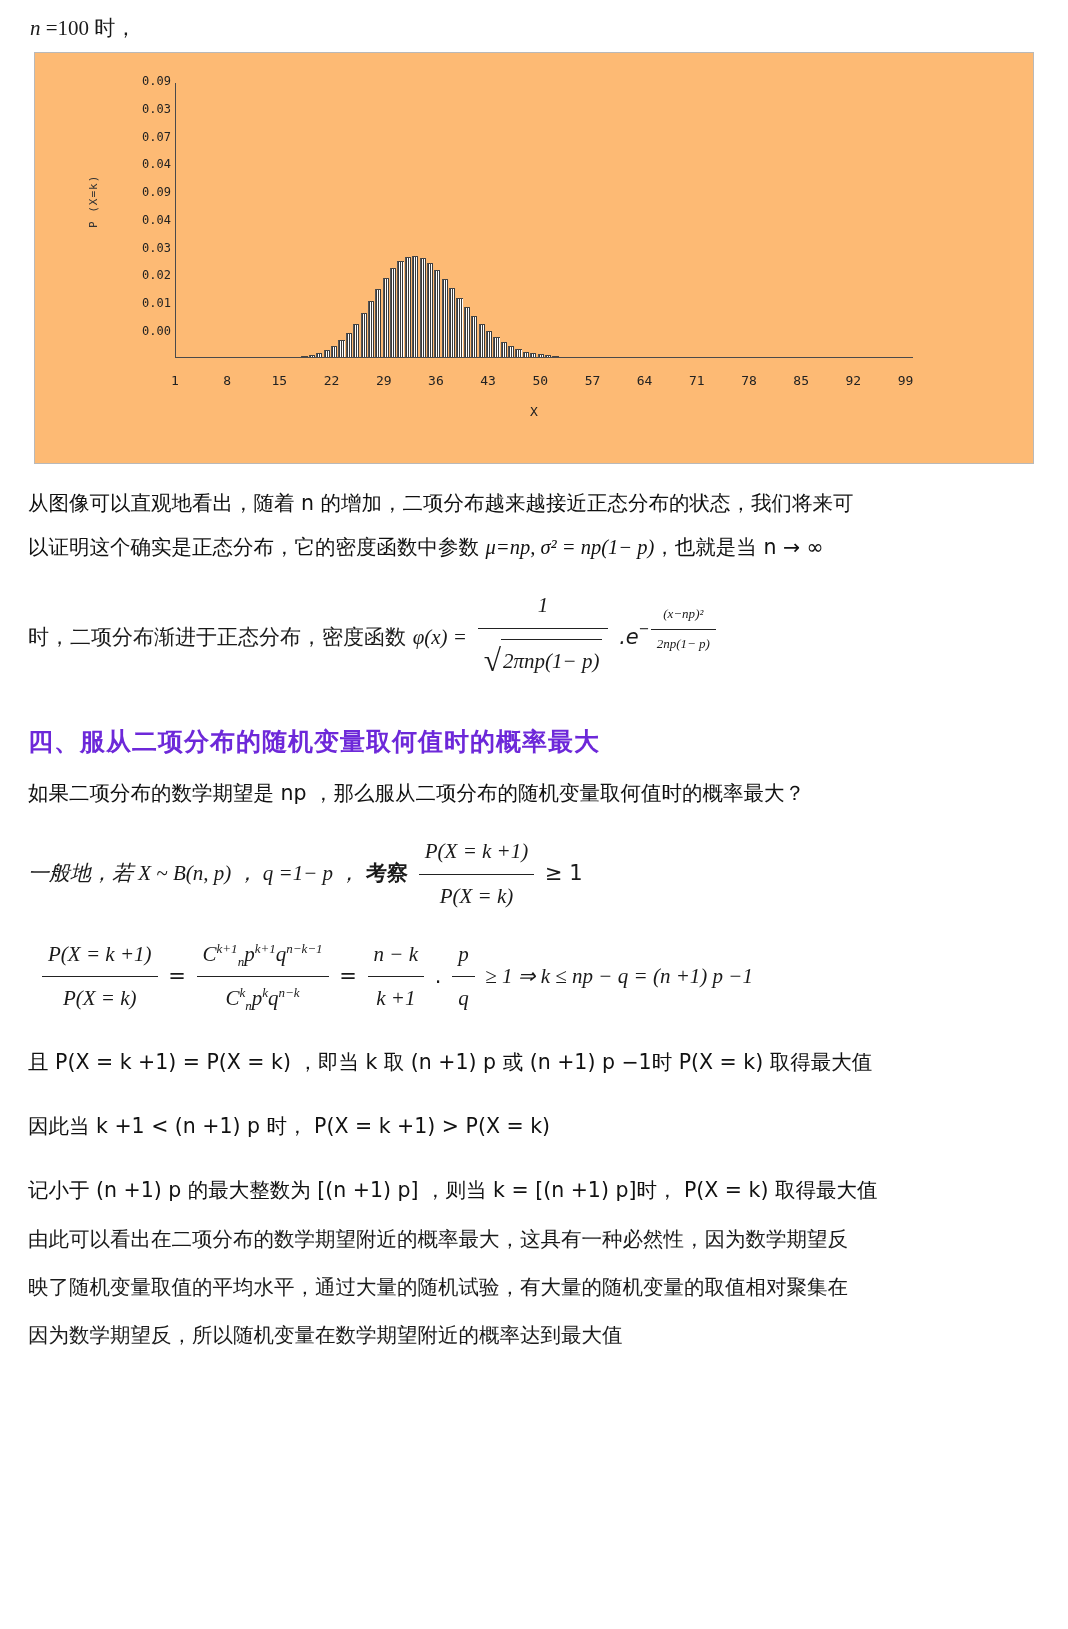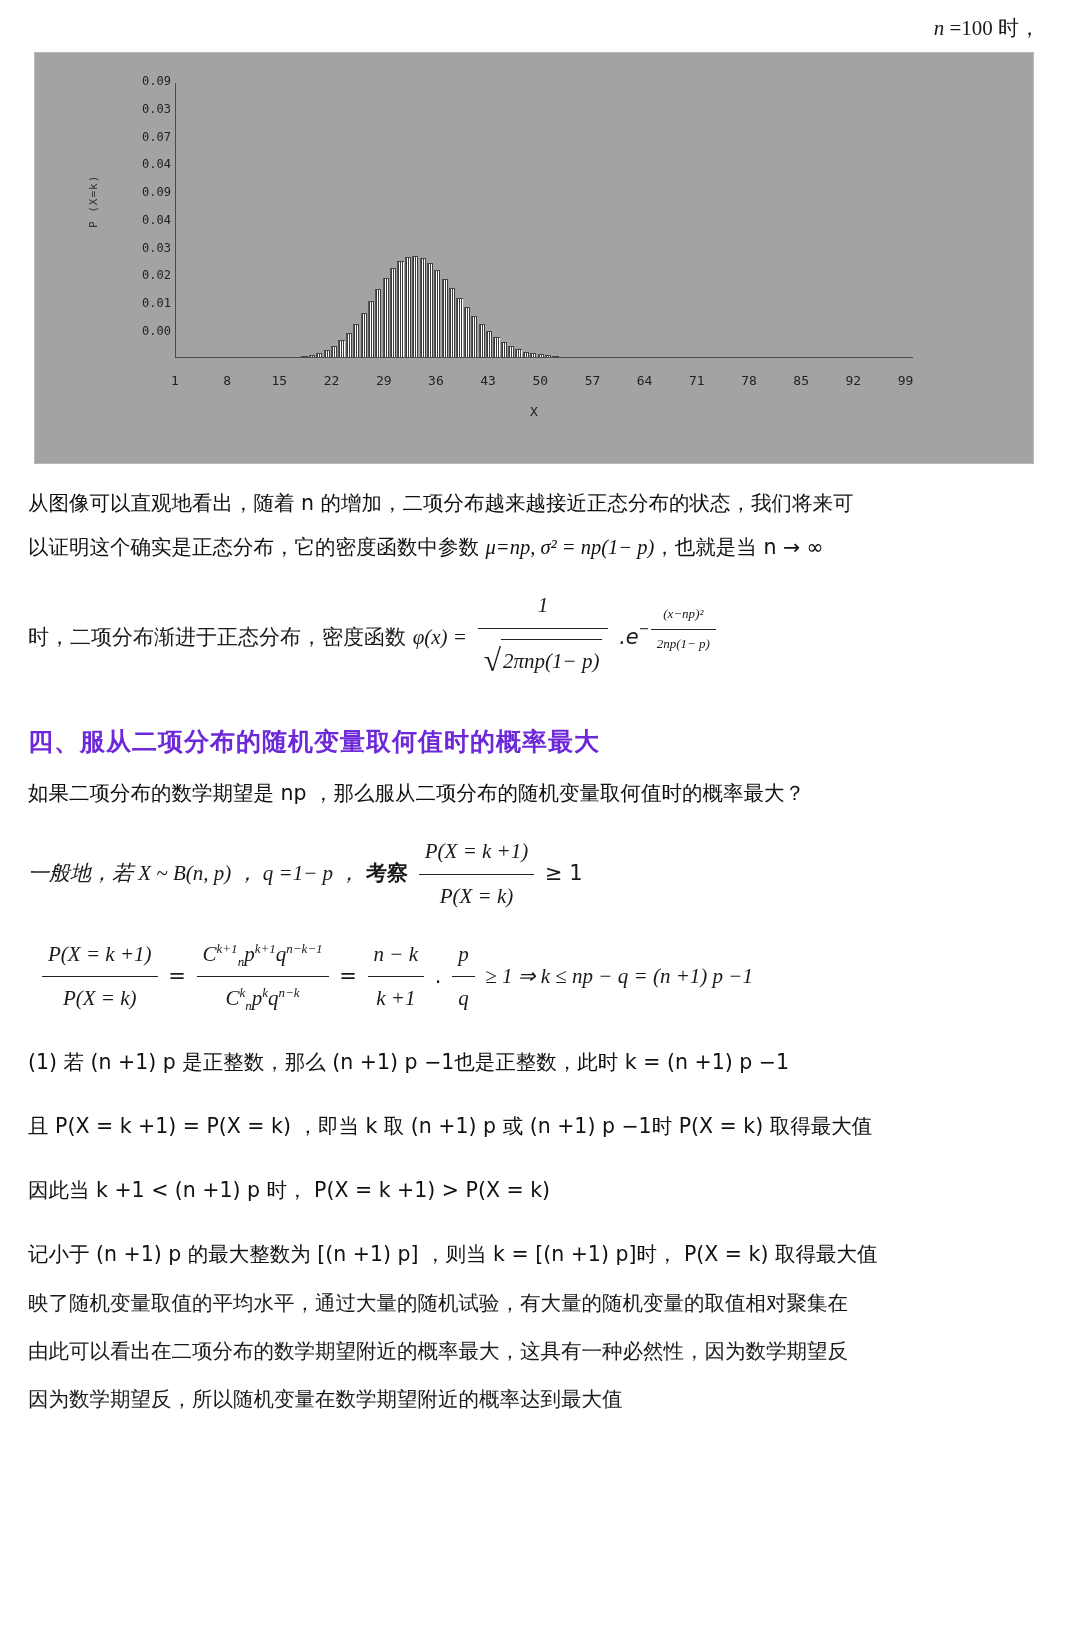--- a/index.html
+++ b/index.html
@@ -15,32 +15,31 @@
   }
   .page {
     width: 1068px;
     box-sizing: border-box;
     padding: 8px 28px 20px 28px;
     position: relative;
   }
   .intro-line {
     font-size: 21px;
     margin: 6px 0 10px 2px;
-    text-align: right;
   }
   .it { font-style: italic; font-family: "Liberation Serif", serif; }
   .cn { font-family: "DejaVu Sans", sans-serif; font-style: normal; }
 
   
   .figure-box {
     border: 1px solid #b9b9b9;
     margin: 0 6px 18px 6px;
     height: 410px;
     position: relative;
-    background: #a3a3a3;
+    background: #fdba74;
   }
   .plot-area {
     position: absolute;
     left: 140px;
     top: 30px;
     right: 120px;
     bottom: 105px;
   }
   .y-axis-line {
     position: absolute;
@@ -336,22 +335,21 @@
       <span class="den it">k +1</span>
     </span>
     <span>.</span>
     <span class="frac">
       <span class="num it">p</span>
       <span class="den it">q</span>
     </span>
     <span class="it">≥ 1 ⇒ k ≤ np − q = (n +1) p −1</span>
   </div>
 
-  <div class="para" style="margin-top:22px;">(1) 若 (n +1) p 是正整数，那么 (n +1) p −1也是正整数，此时 k = (n +1) p −1</div>
   <div class="para" style="margin-top:22px;">且 P(X = k +1) = P(X = k) ，即当 k 取 (n +1) p 或 (n +1) p −1时 P(X = k) 取得最大值</div>
   <div class="para" style="margin-top:22px;">因此当 k +1 &lt; (n +1) p 时， P(X = k +1) &gt; P(X = k)</div>
   <div class="para" style="margin-top:22px;">记小于 (n +1) p 的最大整数为 [(n +1) p] ，则当 k = [(n +1) p]时， P(X = k) 取得最大值</div>
 
+  <div class="tail-para">由此可以看出在二项分布的数学期望附近的概率最大，这具有一种必然性，因为数学期望反</div>
   <div class="tail-para">映了随机变量取值的平均水平，通过大量的随机试验，有大量的随机变量的取值相对聚集在</div>
-  <div class="tail-para">由此可以看出在二项分布的数学期望附近的概率最大，这具有一种必然性，因为数学期望反</div>
   <div class="tail-para">因为数学期望反，所以随机变量在数学期望附近的概率达到最大值</div>
 
 </div>
 
 </body></html>

